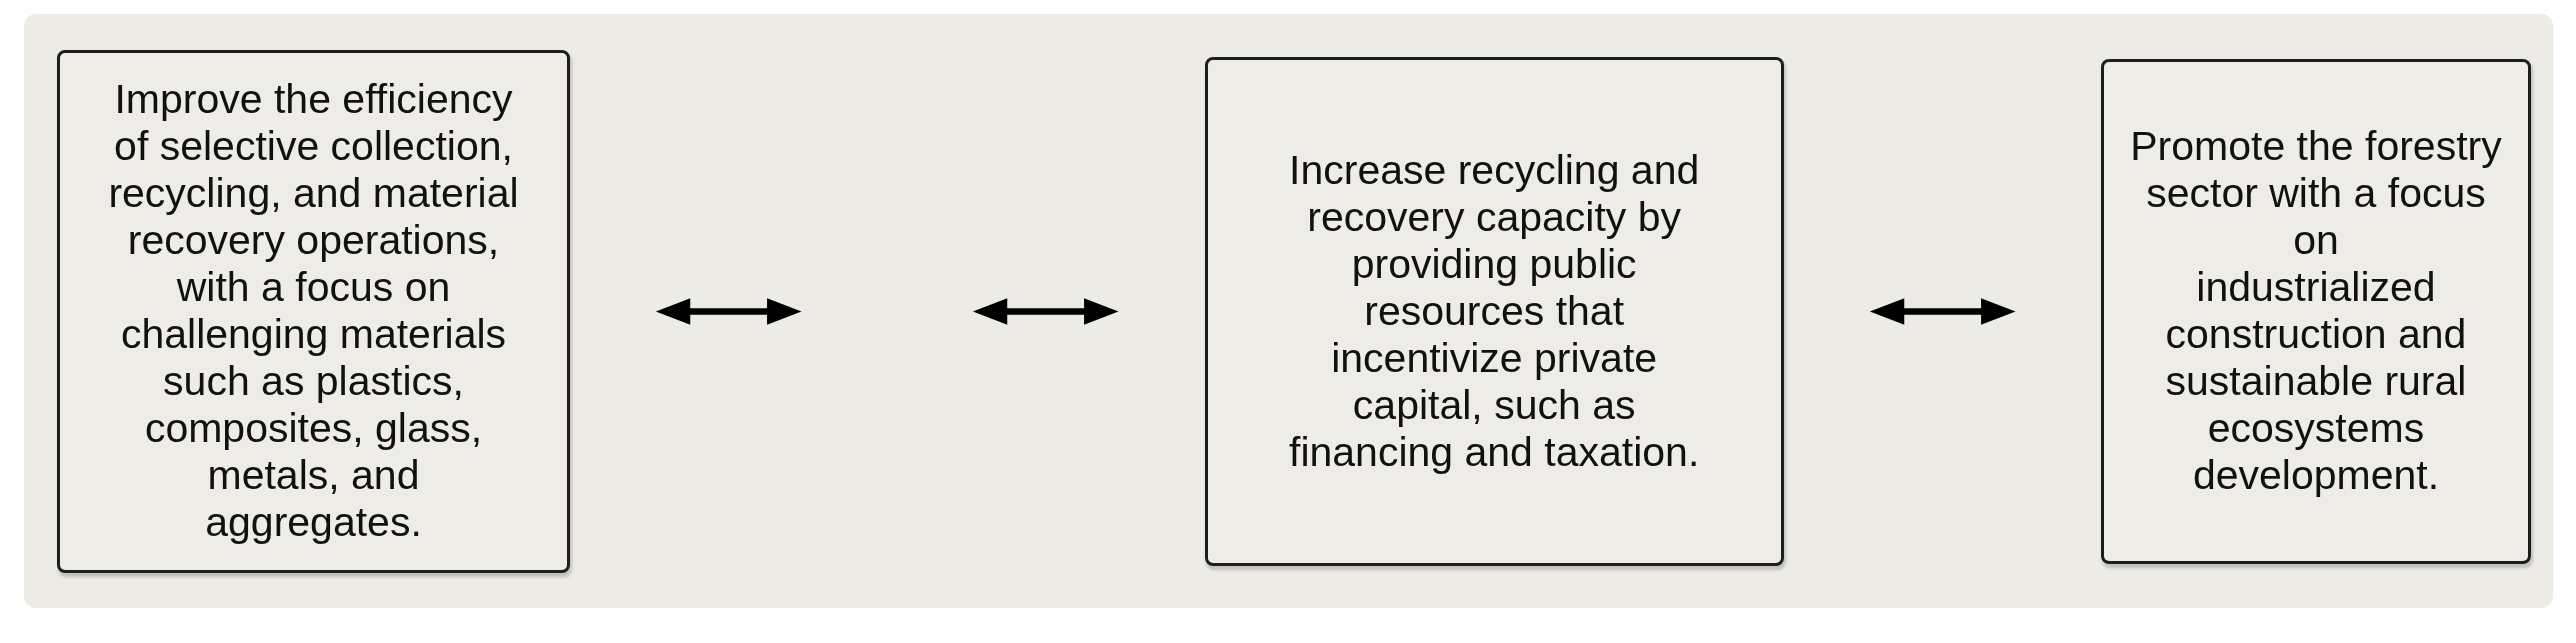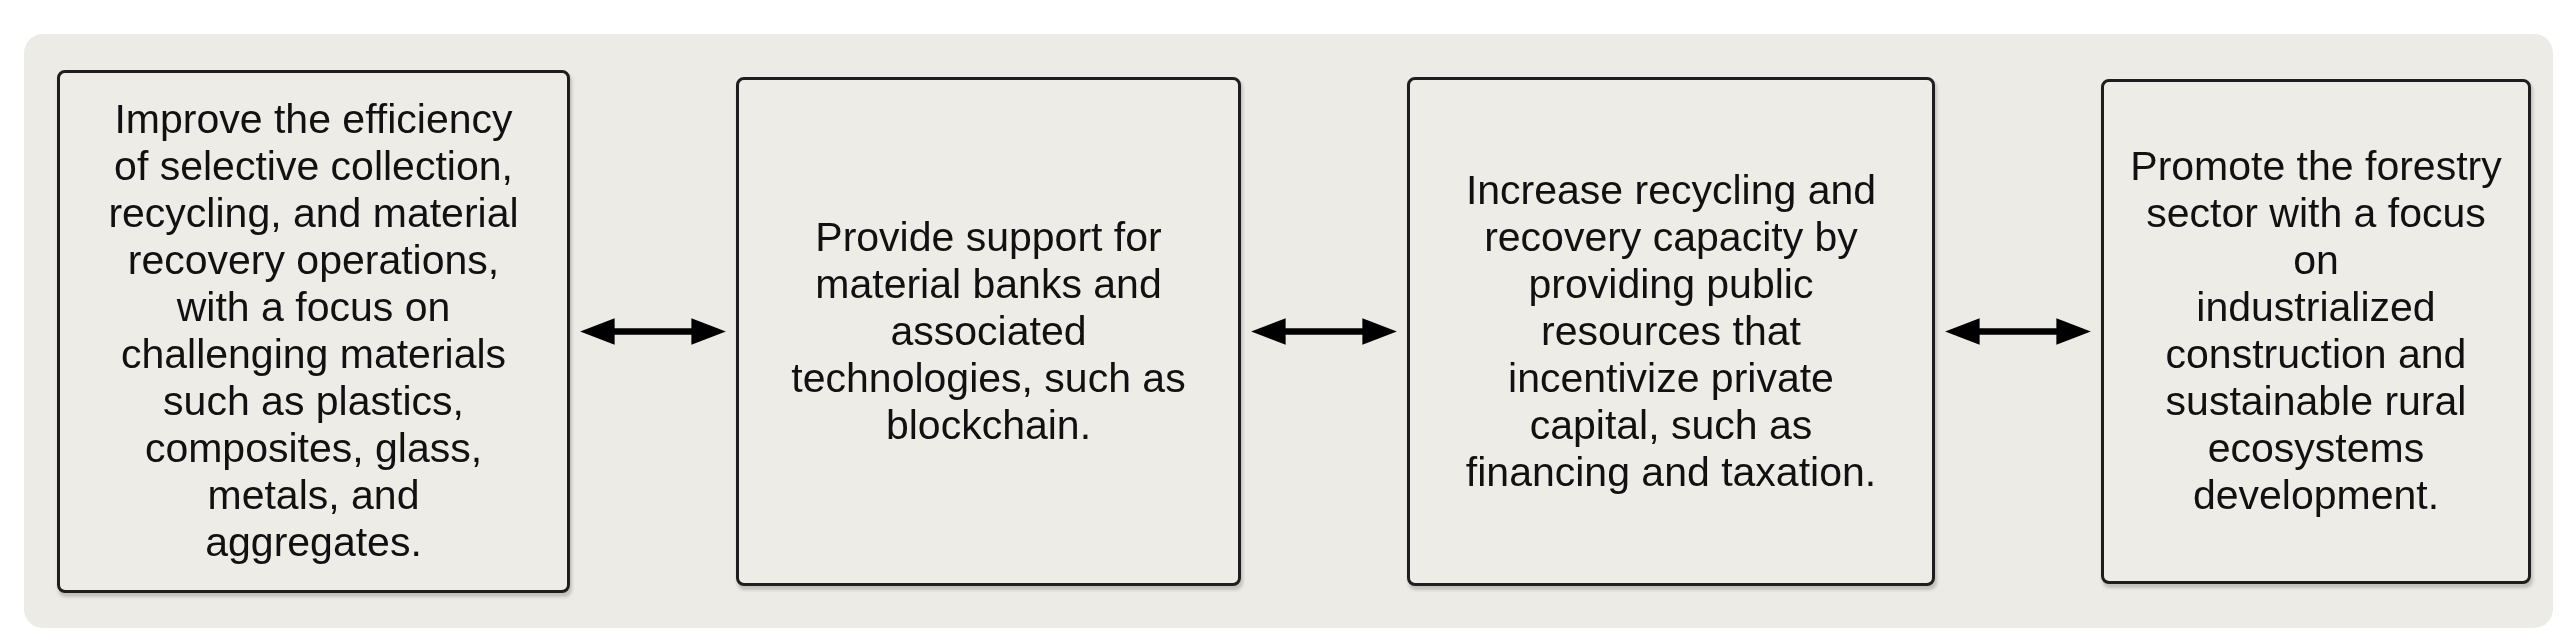--- a/index.html
+++ b/index.html
@@ -10,46 +10,46 @@
     width: 2576px;
     height: 643px;
     background: #ffffff;
     font-family: "Liberation Sans", sans-serif;
     overflow: hidden;
     position: relative;
   }
   .panel {
     position: absolute;
     left: 24px;
-    top: 34px;
+    top: 14px;
     width: 2529px;
     height: 594px;
     background: #ecebe5;
-    border-radius: 19px;
+    border-radius: 12px;
     display: flex;
     align-items: center;
     justify-content: space-between;
     padding: 0 22px 0 33px;
     box-sizing: border-box;
   }
   .box {
     background: #edece7;
     border: 3.2px solid #1e1e1e;
     border-radius: 8px;
     box-sizing: border-box;
     display: flex;
     align-items: center;
     justify-content: center;
     padding: 16px 24px;
     box-shadow: 1.6px 3.2px 3.2px rgba(0,0,0,0.18);
     flex: 0 0 auto;
   }
   .box-1 { width: 513px; height: 523px; }
   .box-2 { width: 505px; height: 509px; }
-  .box-3 { width: 528px; height: 509px; }
+  .box-3 { width: 579px; height: 509px; }
   .box-4 { width: 430px; height: 505px; }
   .box-text {
     margin: 0;
     font-size: 41px;
     line-height: 47px;
     color: #111111;
     text-align: center;
     white-space: pre-line;
     letter-spacing: 0px;
   }
@@ -86,27 +86,20 @@
   </div>
 
   <div class="connector">
     <svg viewBox="0 0 190 60" preserveAspectRatio="xMidYMid meet" aria-hidden="true">
       <line x1="30" y1="30" x2="160" y2="30" stroke-width="8" stroke="#000000"></line>
       <polygon points="2,30 46,13 46,47" fill="#000000"></polygon>
       <polygon points="188,30 144,13 144,47" fill="#000000"></polygon>
     </svg>
   </div>
 
-  <div class="box box-2">
-    <p class="box-text">Provide support for
-material banks and
-associated
-technologies, such as
-blockchain.</p>
-  </div>
 
   <div class="connector">
     <svg viewBox="0 0 190 60" preserveAspectRatio="xMidYMid meet" aria-hidden="true">
       <line x1="30" y1="30" x2="160" y2="30" stroke-width="8" stroke="#000000"></line>
       <polygon points="2,30 46,13 46,47" fill="#000000"></polygon>
       <polygon points="188,30 144,13 144,47" fill="#000000"></polygon>
     </svg>
   </div>
 
   <div class="box box-3">

